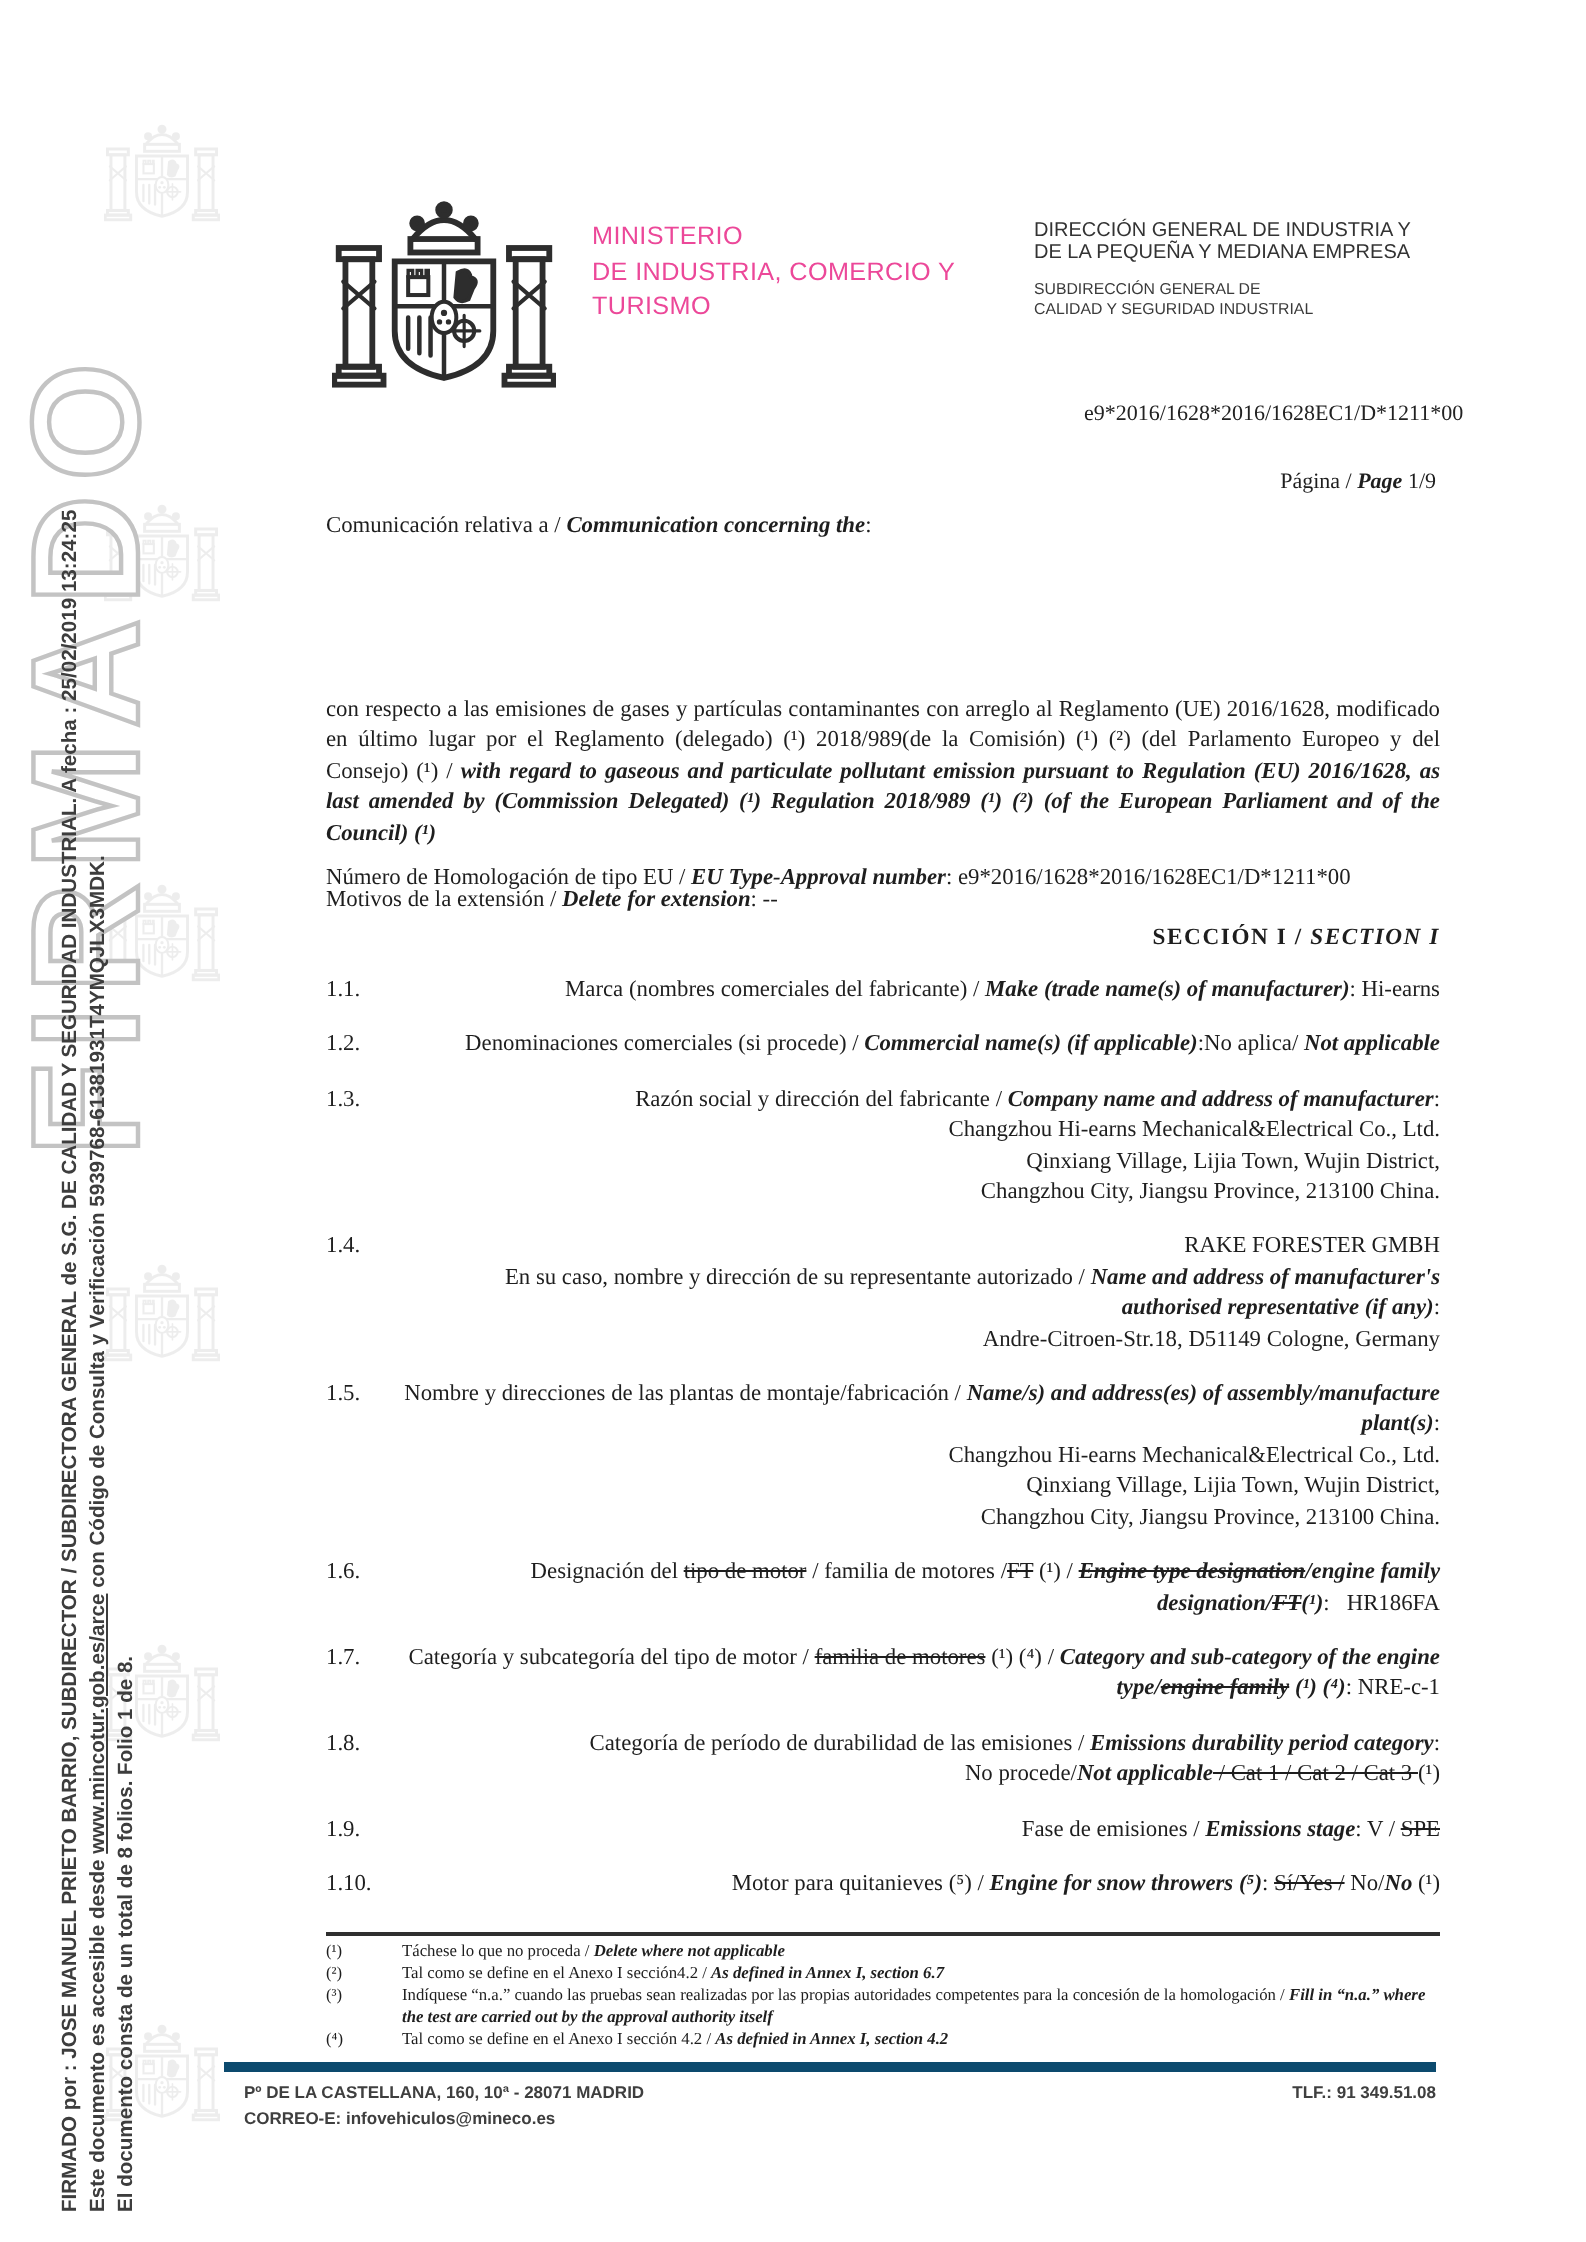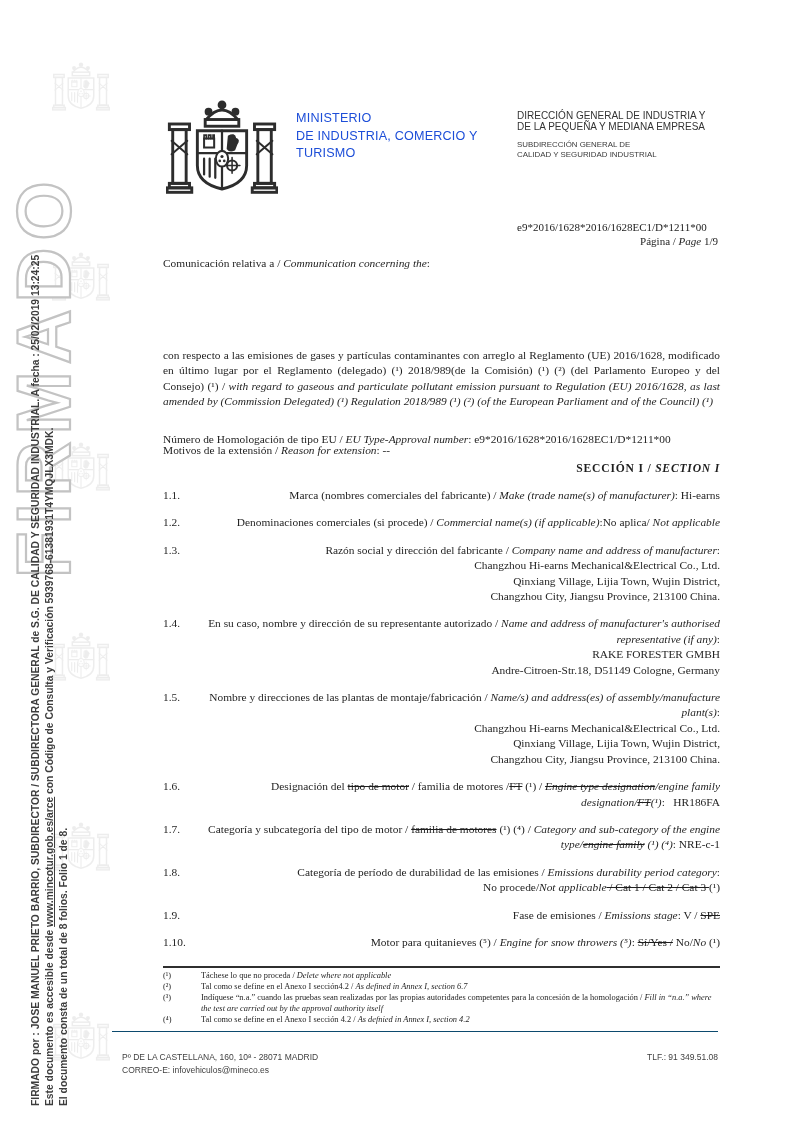--- a/index.html
+++ b/index.html
@@ -1,41 +1,41 @@
 <!DOCTYPE html>
 <html><head>
 <meta charset="utf-8">
 <style>
   html,body{margin:0;padding:0;}
   .page{position:relative;width:793px;height:1121px;background:#ffffff;overflow:hidden;
         font-family:"Liberation Serif","DejaVu Serif",serif;color:#1e1e1e;}
-  .it{font-style:italic;}
+  .it{font-style:italic;font-weight:bold;}
   .bd{font-weight:bold;}
   .st{text-decoration:line-through;}
   .un{text-decoration:underline;}
   .sans{font-family:"Liberation Sans","DejaVu Sans",sans-serif;}
 
   
   .wm-big{position:absolute;left:2px;top:578px;width:578px;height:86px;
           transform:rotate(-90deg);transform-origin:0 0;
           font-family:"Liberation Sans","DejaVu Sans",sans-serif;
           font-size:76px;font-weight:700;letter-spacing:7px;line-height:84px;
           color:#ffffff;-webkit-text-stroke:2.2px #c3c3c3;white-space:nowrap;}
   .side-line{position:absolute;width:1090px;height:13px;transform:rotate(-90deg);
              transform-origin:0 0;font-family:"Liberation Sans","DejaVu Sans",sans-serif;
              font-size:10.3px;font-weight:700;color:#3d3d3d;white-space:nowrap;line-height:13px;}
   .emblem-wm{position:absolute;opacity:0.08;}
 
   
   .logo{position:absolute;left:166px;top:96px;}
   .ministry{position:absolute;left:296px;top:110px;font-size:12.6px;line-height:17.6px;
-            color:#1d4ed8;letter-spacing:0.2px;}
+            color:#ec4899;letter-spacing:0.2px;}
   .dg{position:absolute;left:517px;top:110px;font-size:10px;line-height:11px;color:#333;}
   .subdg{position:absolute;left:517px;top:140px;font-size:7.9px;line-height:9.8px;color:#3a3a3a;}
-  .approval-no{position:absolute;left:517px;top:201px;font-size:11px;color:#222;margin-top:20px;}
+  .approval-no{position:absolute;left:542px;top:201px;font-size:11px;color:#222;}
   .page-no{position:absolute;right:75px;top:235px;font-size:11px;}
 
   
   .abs{position:absolute;}
   .bodytext{font-size:11.4px;line-height:15.4px;}
   .justify{text-align:justify;}
   .comm-intro{left:163px;top:256px;width:420px;}
   .comm-options{left:179px;top:283px;width:330px;}
   .comm-right{left:517px;top:283px;width:203px;}
   .reg-para{left:163px;top:348px;width:557px;}
@@ -50,22 +50,22 @@
   .para{min-height:15.4px;text-align:right;}
 
   
   .footnotes{left:163px;top:966px;width:557px;border-top:2.5px solid #2f2f2f;padding-top:3px;
              font-size:8.4px;line-height:10.9px;}
   .fn-row{display:flex;}
   .fn-marker{width:38px;flex:none;}
   .fn-text{flex:1;}
 
   
-  .footer{left:112px;top:1031px;width:606px;border-top:1px solid #0c4a6e;padding-top:19px;
-          font-size:8.5px;color:#3f3f3f;line-height:12.5px;}
+  .footer{left:112px;top:1031px;width:606px;border-top:5px solid #0c4a6e;padding-top:4px;
+          font-size:8.5px;color:#3f3f3f;line-height:12.5px;font-weight:bold;}
   .footer-row{display:flex;justify-content:space-between;padding-left:10px;}
 </style>
 </head>
 <body>
 <div class="page">
 
 <svg width="0" height="0" style="position:absolute" aria-hidden="true">
   <defs>
     <symbol id="coa" viewBox="0 0 100 100">
       <g stroke="#2d2d2d" fill="none" stroke-width="2.6" stroke-linecap="round">
@@ -162,21 +162,21 @@
   <div class="para"></div>
       <div class="para"></div>
       <div class="para"></div>
       <div class="para"></div>
 </div>
 
 
 <div class="abs bodytext justify reg-para"><span>con respecto a las emisiones de gases y partículas contaminantes con arreglo al Reglamento (UE) 2016/1628, modificado en último lugar por el Reglamento (delegado) (¹) 2018/989(de la Comisión) (¹) (²) (del Parlamento Europeo y del Consejo) (¹) / </span><span class="it">with regard to gaseous and particulate pollutant emission pursuant to Regulation (EU) 2016/1628, as last amended by (Commission Delegated) (¹) Regulation 2018/989 (¹) (²) (of the European Parliament and of the Council) (¹)</span></div>
 
 <div class="abs bodytext approval-line"><span>Número de Homologación de tipo EU / </span><span class="it">EU Type-Approval number</span><span>: e9*2016/1628*2016/1628EC1/D*1211*00</span></div>
-<div class="abs bodytext extension-line"><span>Motivos de la extensión / </span><span class="it">Reason for extension</span><span>: --</span></div>
+<div class="abs bodytext extension-line"><span>Motivos de la extensión / </span><span class="it">Delete for extension</span><span>: --</span></div>
 
 <div class="abs section-heading"><span class="bd">SECCIÓN I / </span><span class="it bd">SECTION I</span></div>
 
 <div class="abs bodytext items">
   <div class="item">
       <div class="item-num">1.1.</div>
       <div class="item-body">
           <div class="para justify"><span>Marca (nombres comerciales del fabricante) / </span><span class="it">Make (trade name(s) of manufacturer)</span><span>: Hi-earns</span></div>
         </div>
     </div>
@@ -191,22 +191,22 @@
       <div class="item-body">
           <div class="para justify"><span>Razón social y dirección del fabricante / </span><span class="it">Company name and address of manufacturer</span><span>:</span></div>
           <div class="para"><span>Changzhou Hi-earns Mechanical&amp;Electrical Co., Ltd.</span></div>
           <div class="para"><span>Qinxiang Village, Lijia Town, Wujin District,</span></div>
           <div class="para"><span>Changzhou City, Jiangsu Province, 213100 China.</span></div>
         </div>
     </div>
       <div class="item">
       <div class="item-num">1.4.</div>
       <div class="item-body">
+          <div class="para"><span>RAKE FORESTER GMBH</span></div>
           <div class="para justify"><span>En su caso, nombre y dirección de su representante autorizado / </span><span class="it">Name and address of manufacturer's authorised representative (if any)</span><span>:</span></div>
-          <div class="para"><span>RAKE FORESTER GMBH</span></div>
           <div class="para"><span>Andre-Citroen-Str.18, D51149 Cologne, Germany</span></div>
         </div>
     </div>
       <div class="item">
       <div class="item-num">1.5.</div>
       <div class="item-body">
           <div class="para justify"><span>Nombre y direcciones de las plantas de montaje/fabricación / </span><span class="it">Name/s) and address(es) of assembly/manufacture plant(s)</span><span>:</span></div>
           <div class="para"><span>Changzhou Hi-earns Mechanical&amp;Electrical Co., Ltd.</span></div>
           <div class="para"><span>Qinxiang Village, Lijia Town, Wujin District,</span></div>
           <div class="para"><span>Changzhou City, Jiangsu Province, 213100 China.</span></div>

